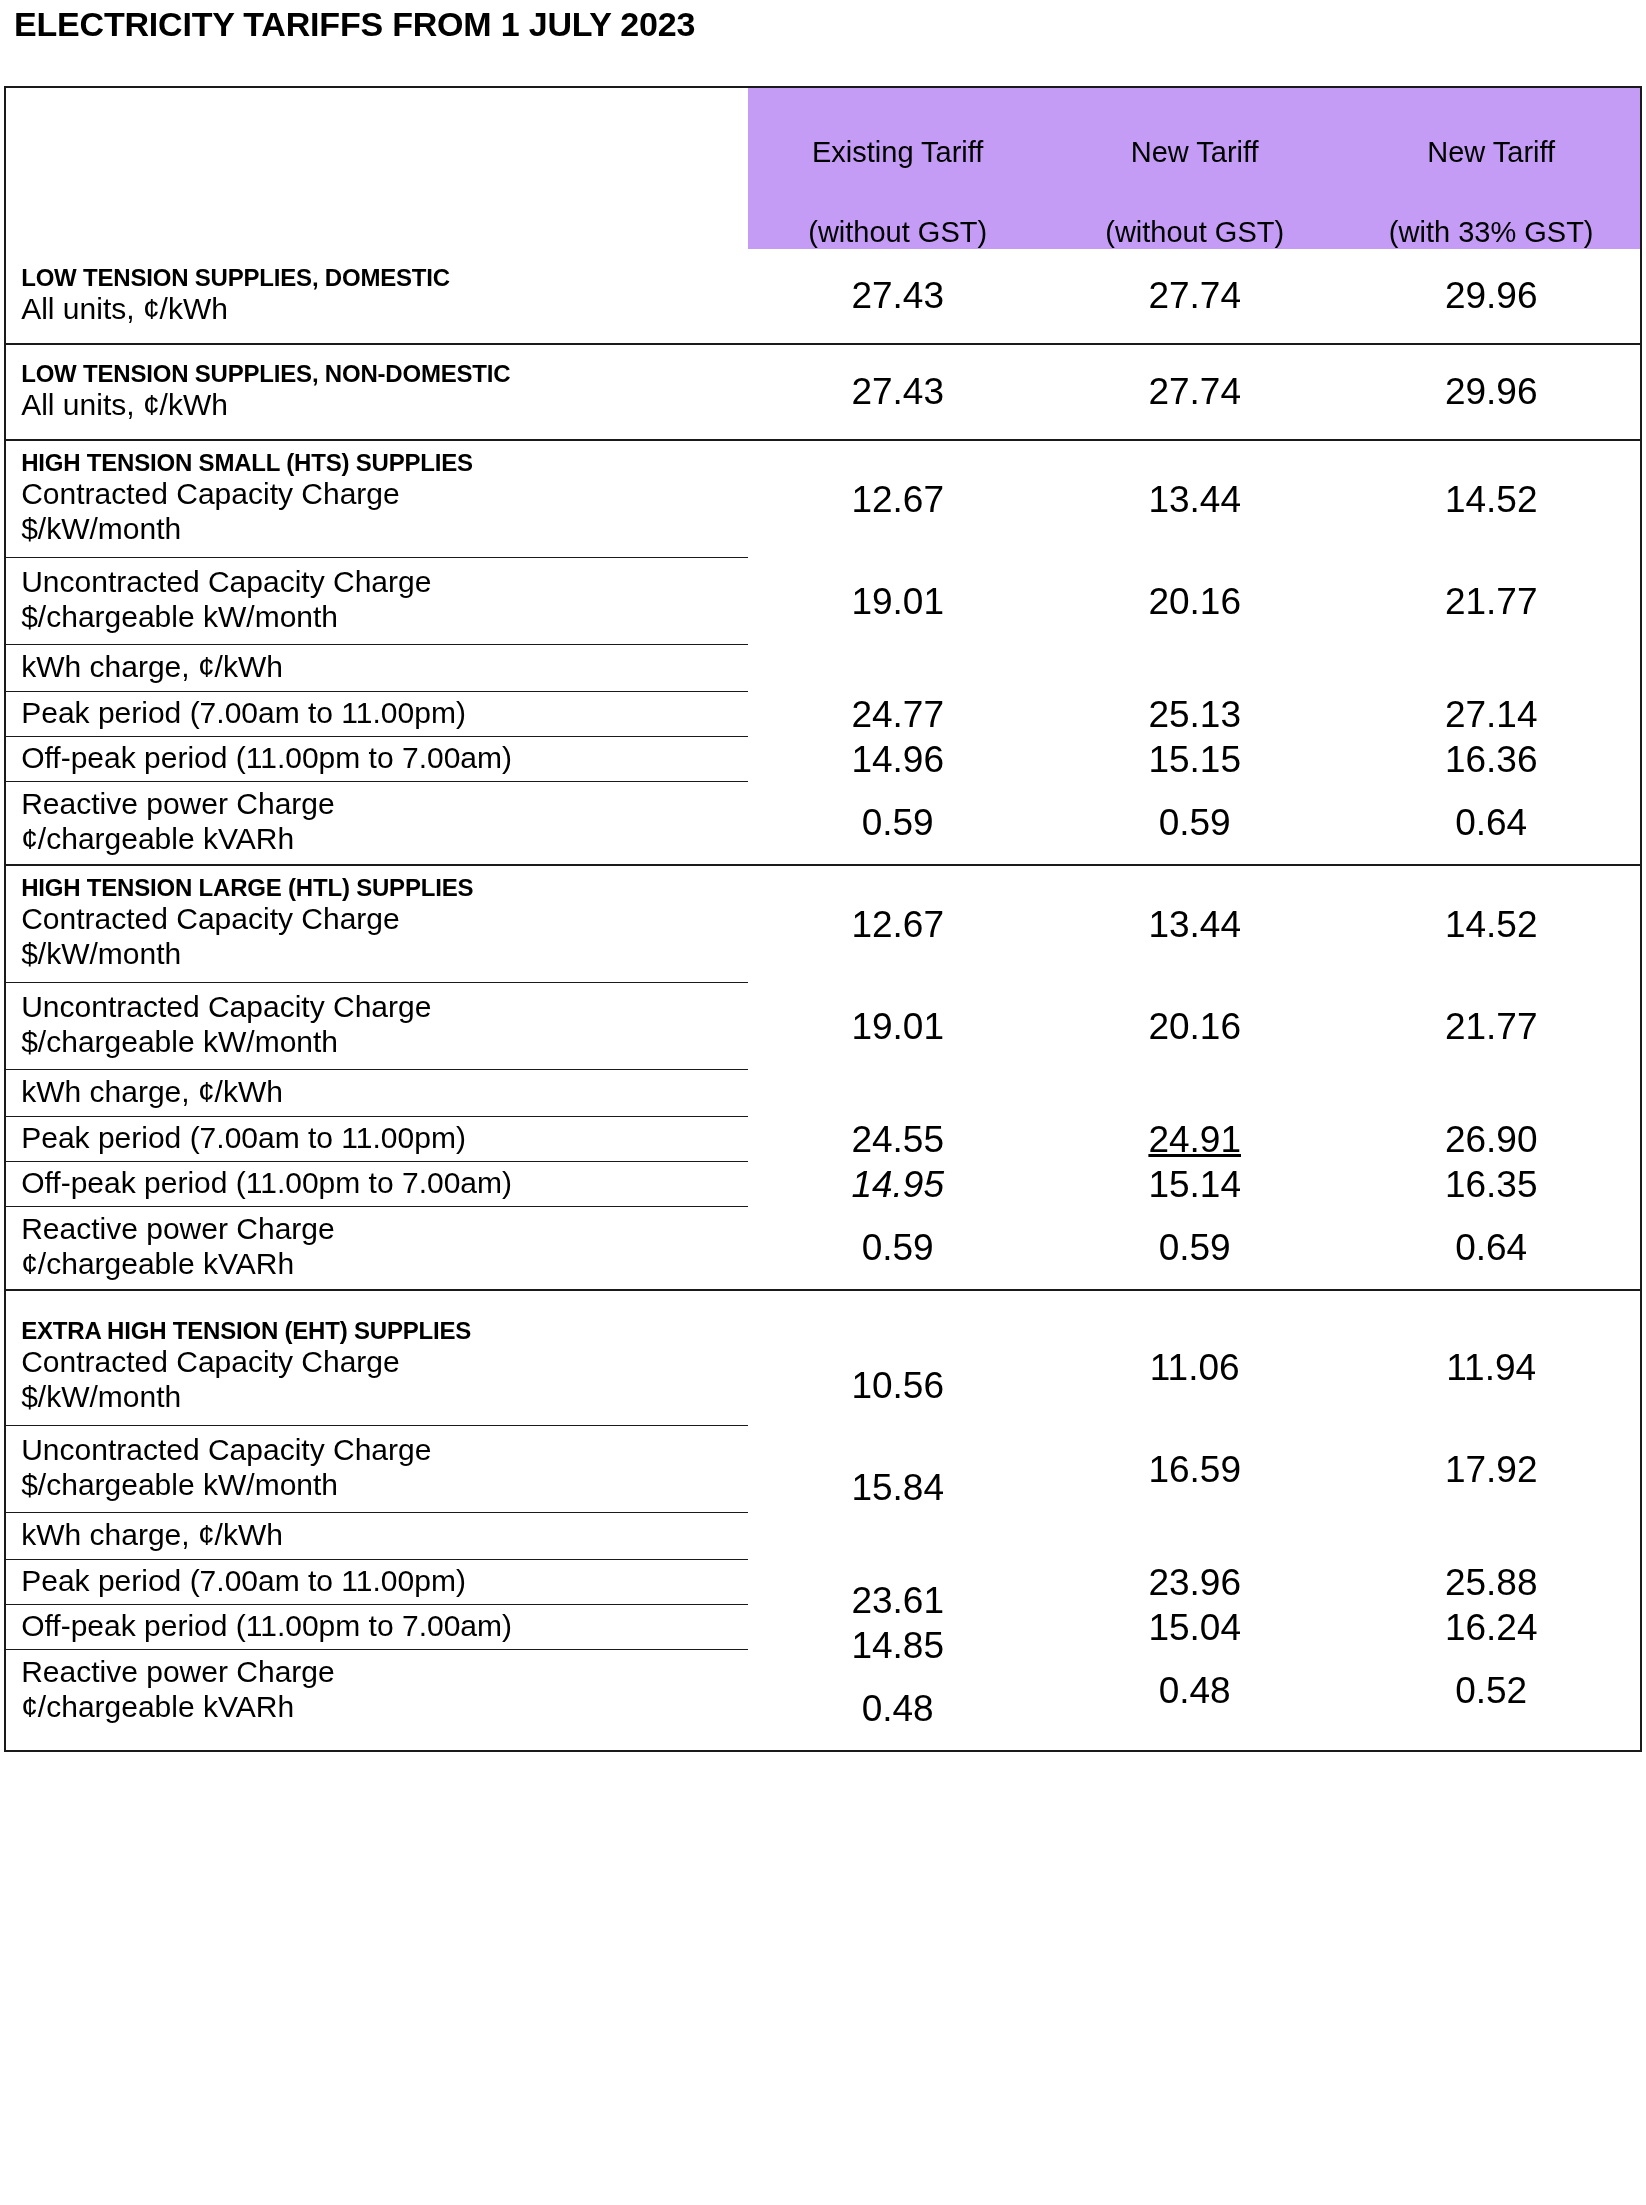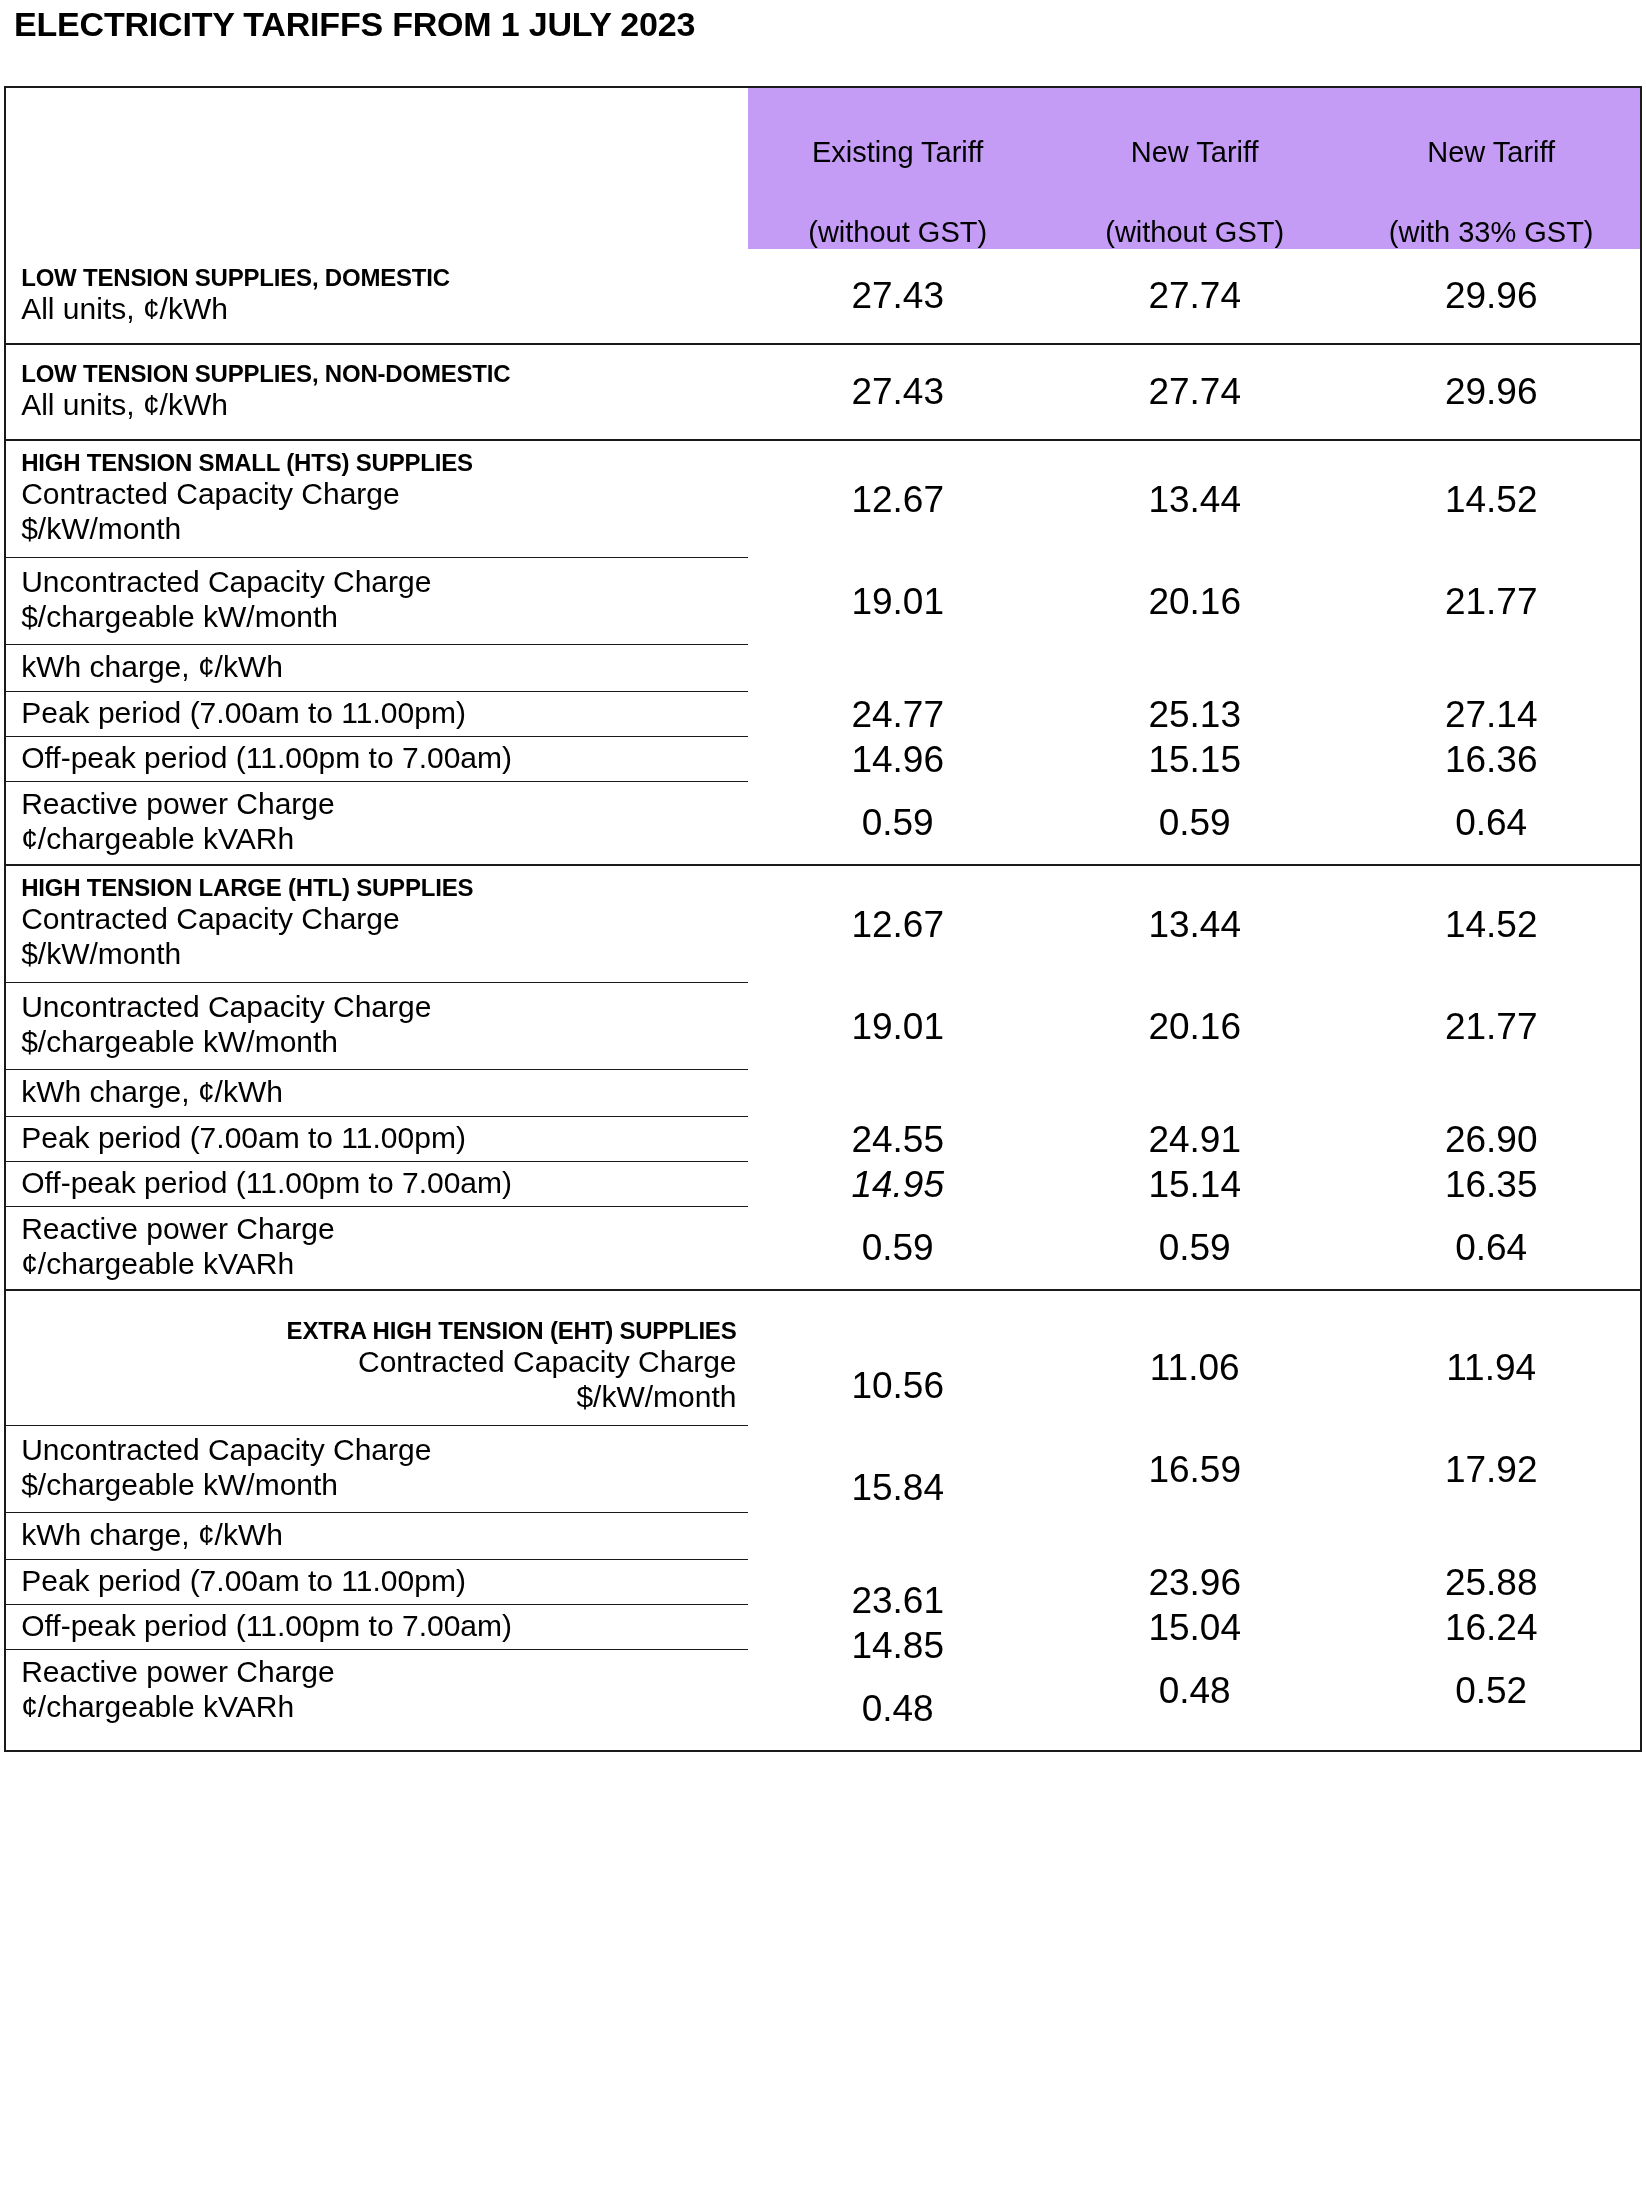--- a/index.html
+++ b/index.html
@@ -302,40 +302,40 @@
               <div class="val-block" style="height: 45px;">24.55</div>
               <div class="val-block" style="height: 45px; font-style: italic;">14.95</div>
               <div class="val-block" style="height: 82px;">0.59</div>
             </div>
           </td>
           <td class="sec-val-cell">
             <div class="val-stack">
               <div class="val-block" style="height: 117px;">13.44</div>
               <div class="val-block" style="height: 87px;">20.16</div>
               <div class="val-block" style="height: 47px;"></div>
-              <div class="val-block" style="height: 45px;">24.91</div>
+              <div class="val-block" style="height: 45px; text-decoration: underline;">24.91</div>
               <div class="val-block" style="height: 45px;">15.14</div>
               <div class="val-block" style="height: 82px;">0.59</div>
             </div>
           </td>
           <td class="sec-val-cell last">
             <div class="val-stack">
               <div class="val-block" style="height: 117px;">14.52</div>
               <div class="val-block" style="height: 87px;">21.77</div>
               <div class="val-block" style="height: 47px;"></div>
               <div class="val-block" style="height: 45px;">26.90</div>
               <div class="val-block" style="height: 45px;">16.35</div>
               <div class="val-block" style="height: 82px;">0.64</div>
             </div>
           </td>
         </tr>
         <tr class="sec-row-bottom-thin">
           <td class="sec-label-cell">
             <div class="lbl-stack">
-              <div class="lbl-block" style="height: 117px; text-align: right;">
+              <div class="lbl-block" style="height: 117px;">
                 <div class="cat-title">EXTRA HIGH TENSION (EHT) SUPPLIES</div>
                 <div class="sub-line">Contracted Capacity Charge</div>
                 <div class="sub-line">$/kW/month</div>
               </div>
               <div class="lbl-block" style="height: 87px;">
                 <div class="sub-line">Uncontracted Capacity Charge</div>
                 <div class="sub-line">$/chargeable kW/month</div>
               </div>
               <div class="lbl-block" style="height: 47px;">
                 <div class="sub-line">kWh charge, ¢/kWh</div>

